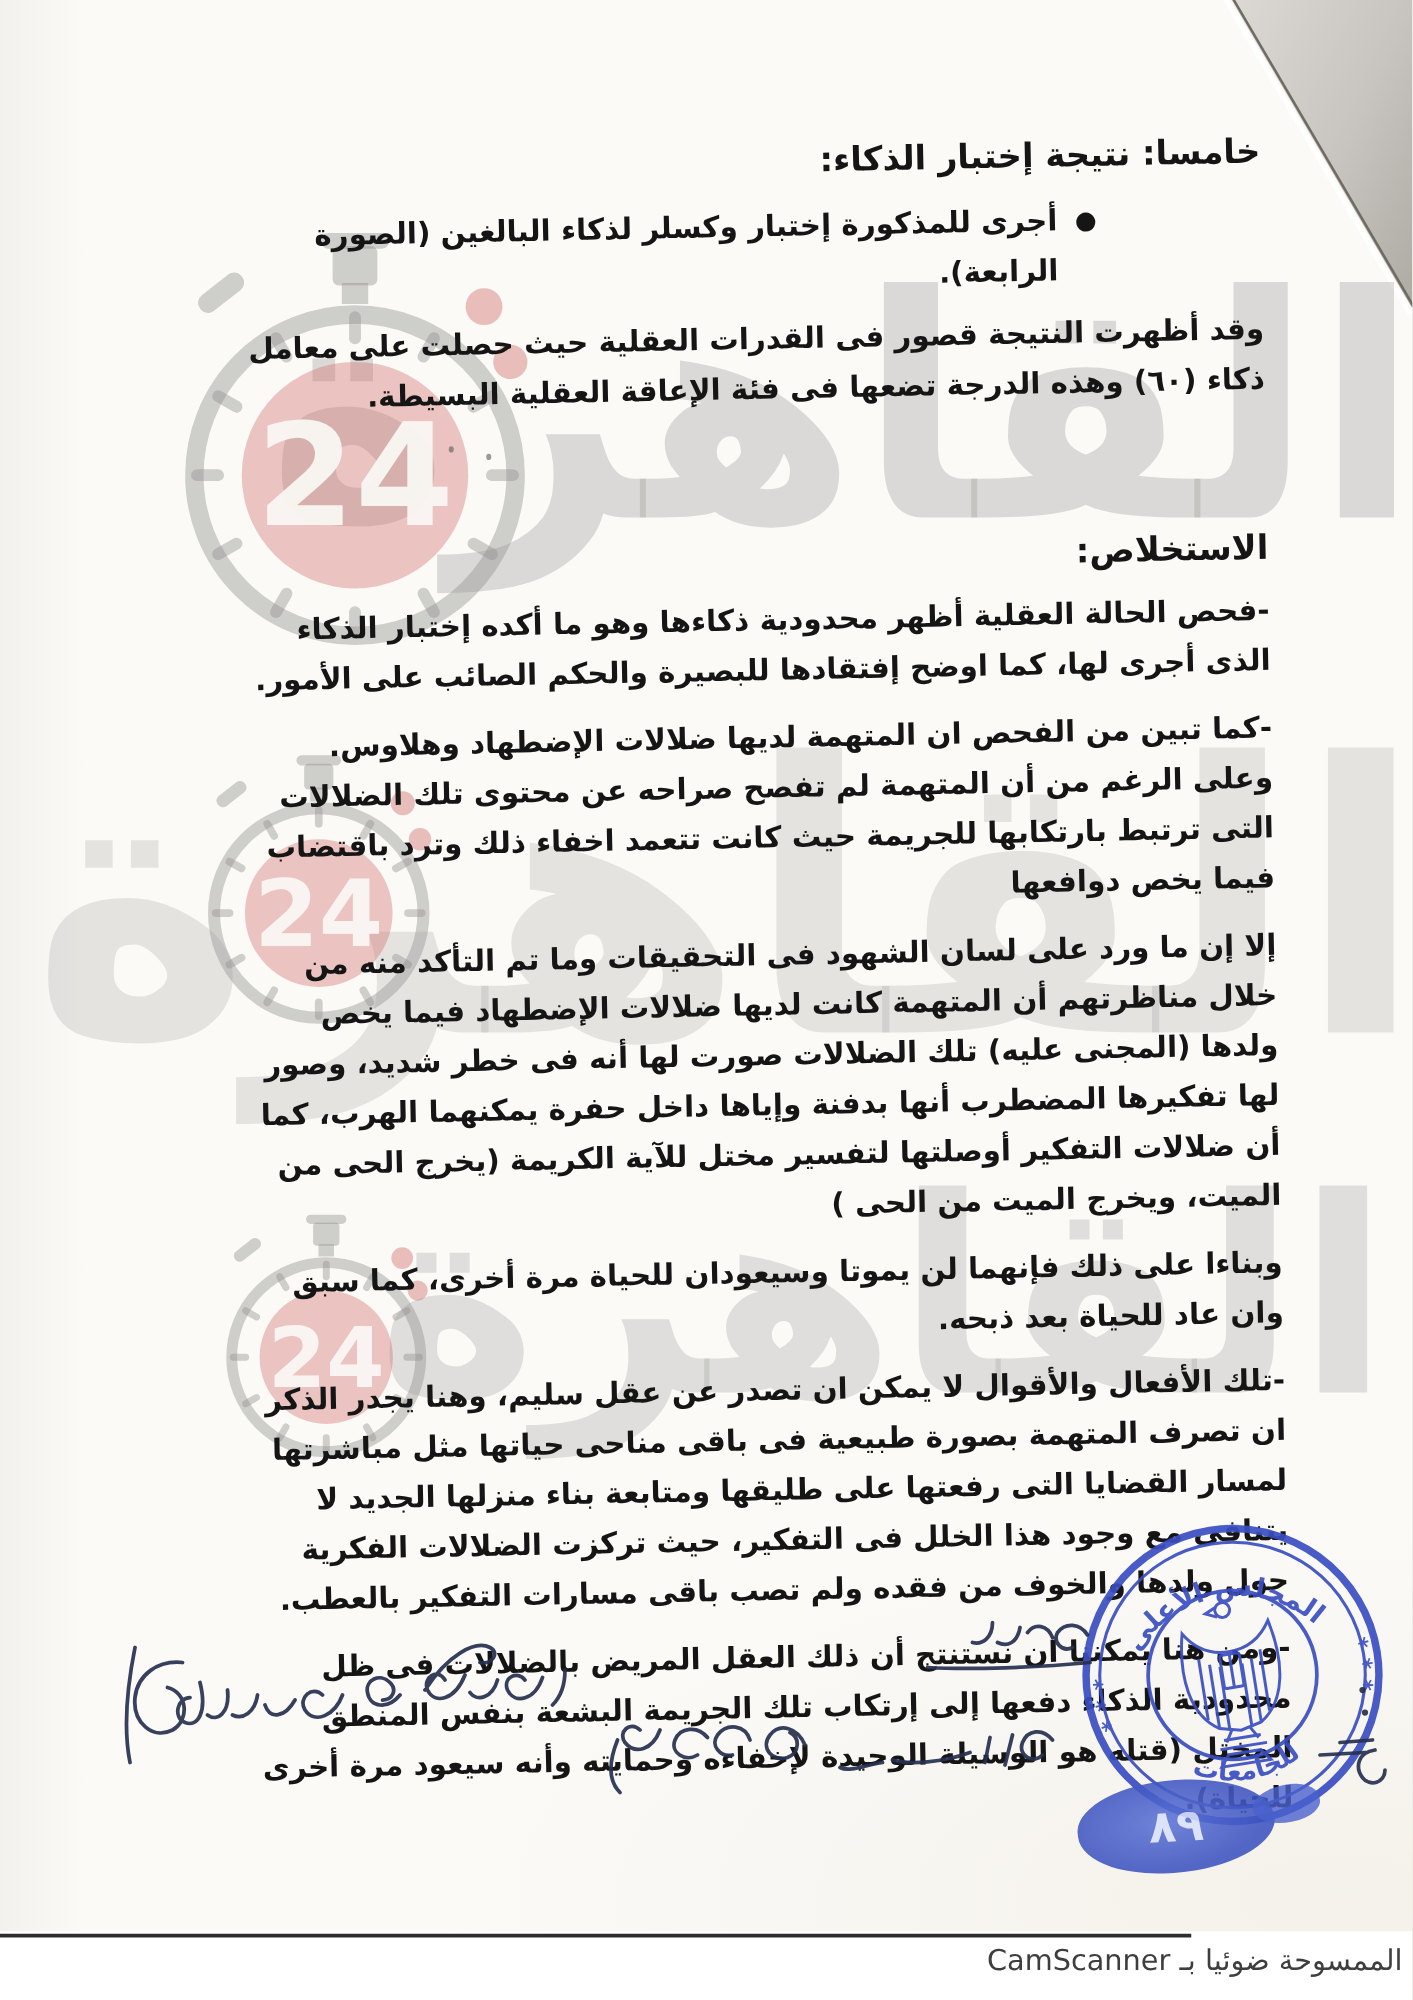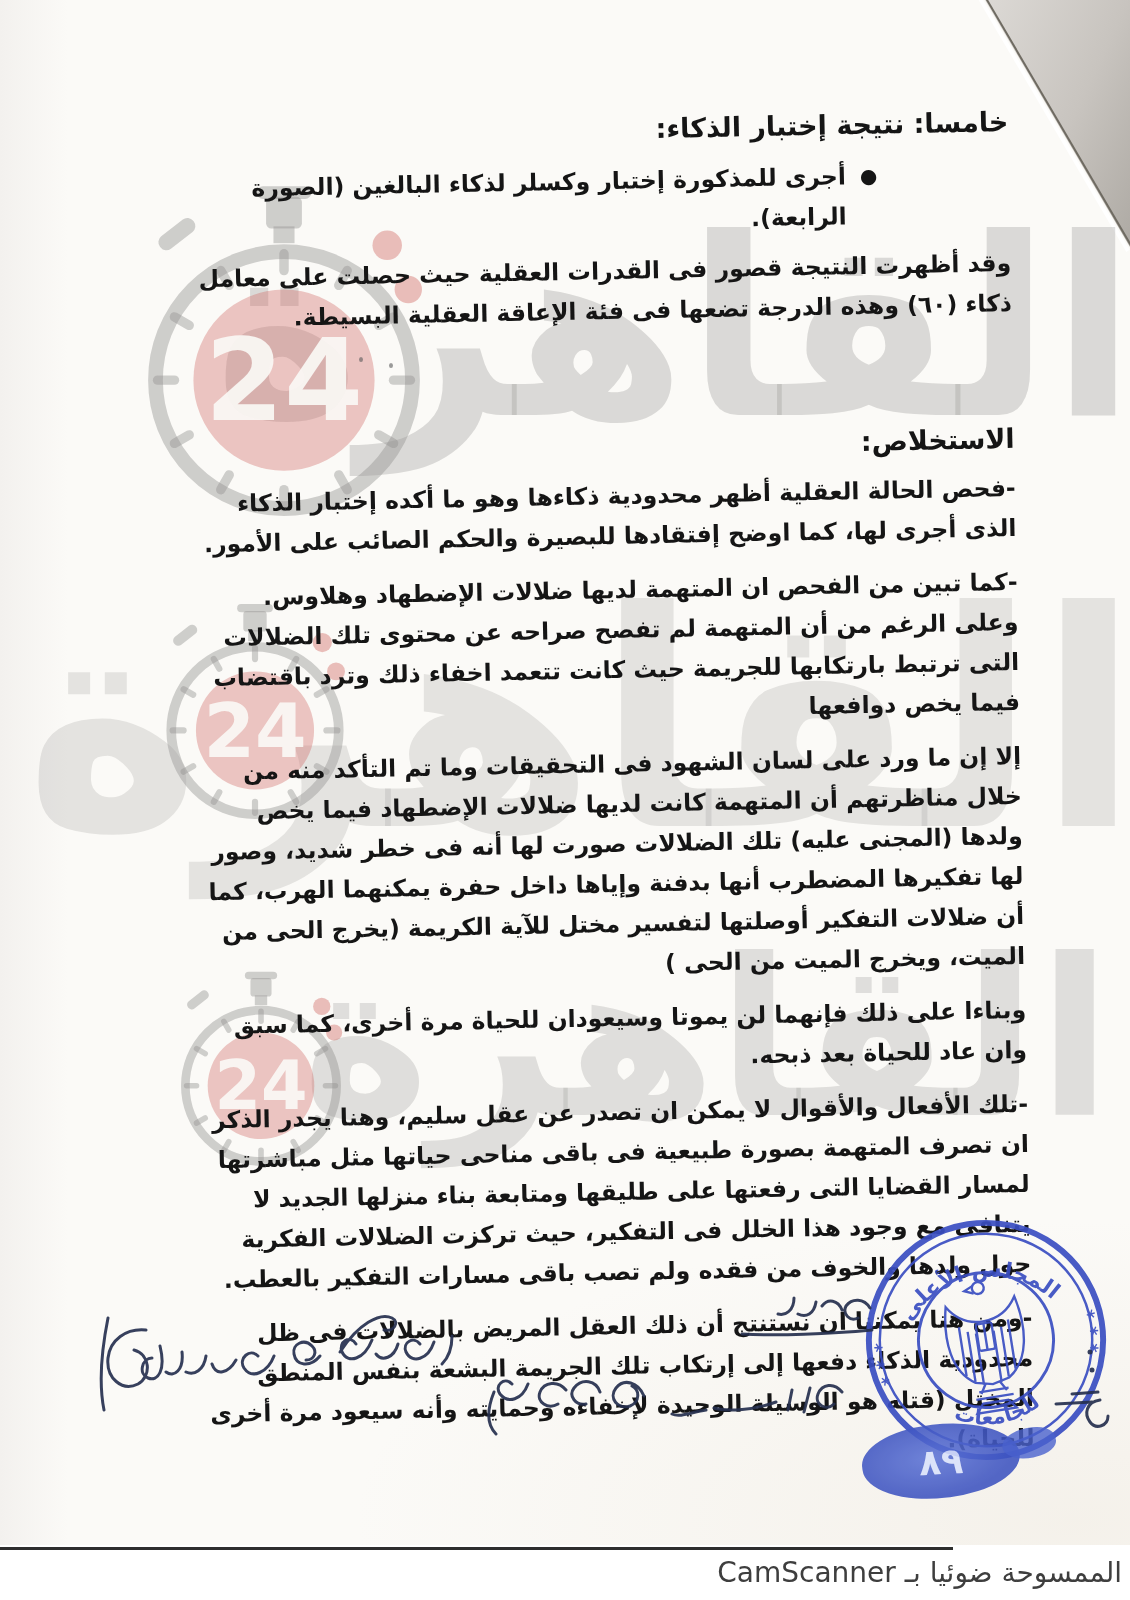--- a/index.html
+++ b/index.html
@@ -48,21 +48,21 @@
     border-radius:46% 54% 48% 52%;transform:rotate(-7deg);opacity:.88;
     display:flex;align-items:center;justify-content:center;}
   .ink-blob .num{color:#d9e1fb;font-size:36px;font-weight:bold;transform:rotate(4deg);}
   .ink-blob2{position:absolute;left:1002px;top:1428px;width:54px;height:30px;
     background:#4a61cd;border-radius:50% 50% 45% 55%;transform:rotate(-12deg);opacity:.8;}
   
   .sig-layer{position:absolute;left:0;top:0;pointer-events:none;}
   
   .footer-strip{position:absolute;left:0;top:1545px;width:1130px;height:55px;background:#ffffff;}
   .footer-line{position:absolute;left:0;top:1547px;width:953px;height:2.5px;background:#2e2e2e;}
-  .footer-text{position:absolute;right:8px;top:1556px;direction:rtl;font-size:28px;color:#3e3e3e;}
+  .footer-text{position:absolute;right:8px;top:1556px;direction:rtl;font-size:23px;color:#3e3e3e;}
 </style>
 </head>
 <body>
 
 <div class="page">
 
   <div class="fold"></div>
   <div class="fold-hi"></div>
   <div class="fold-line"></div>
 

